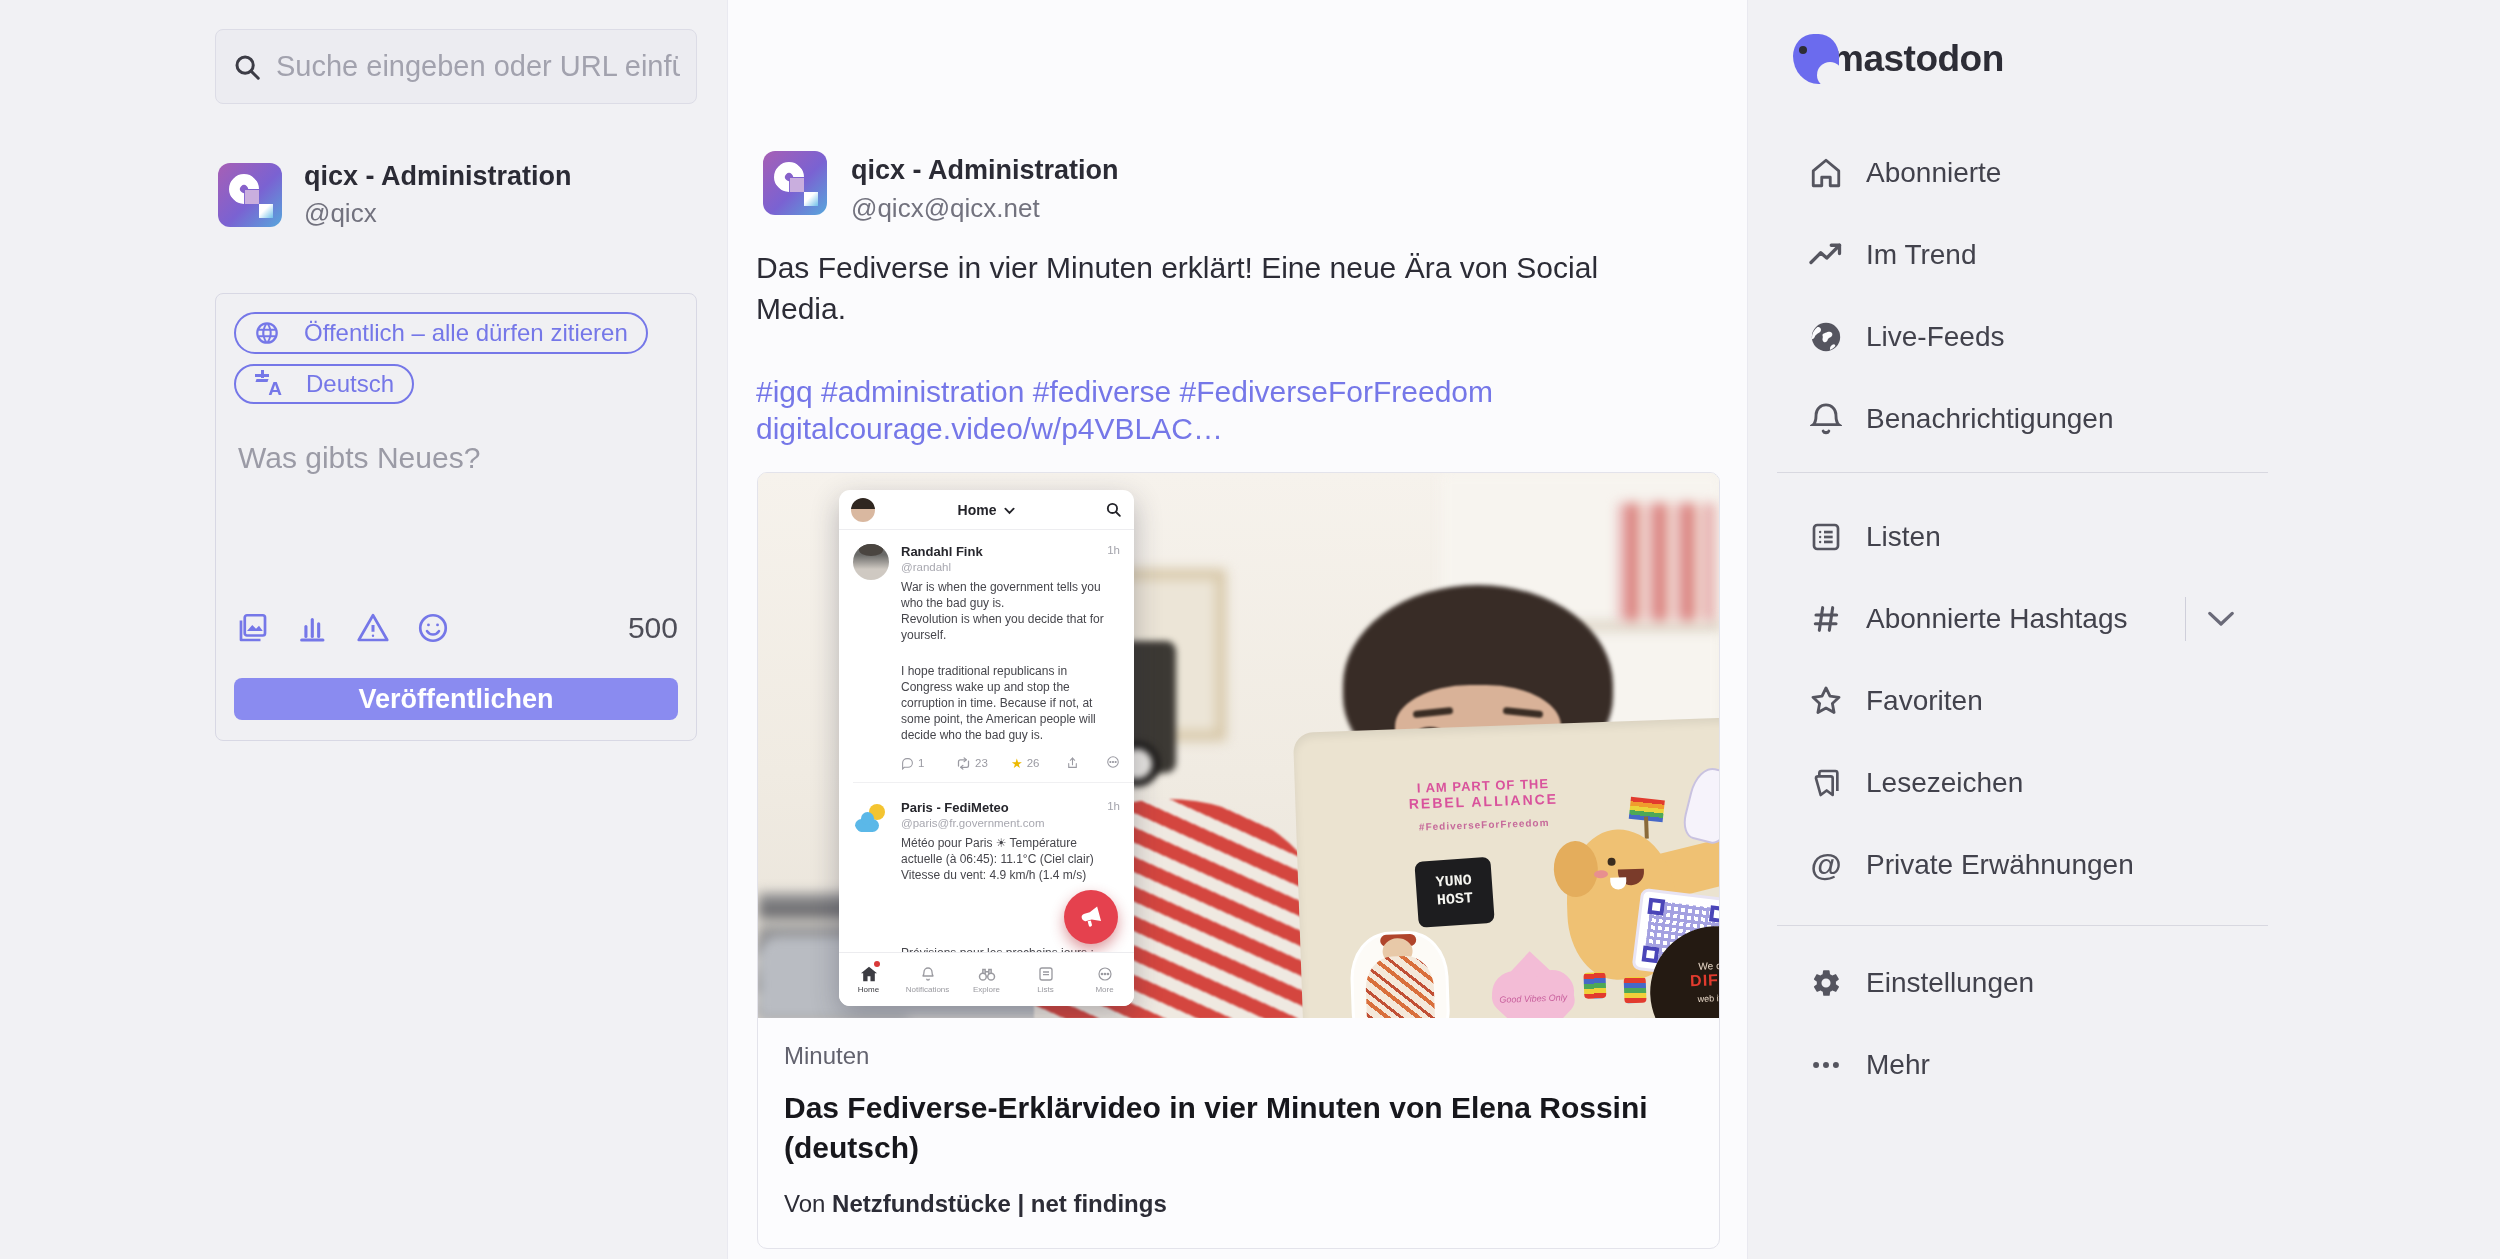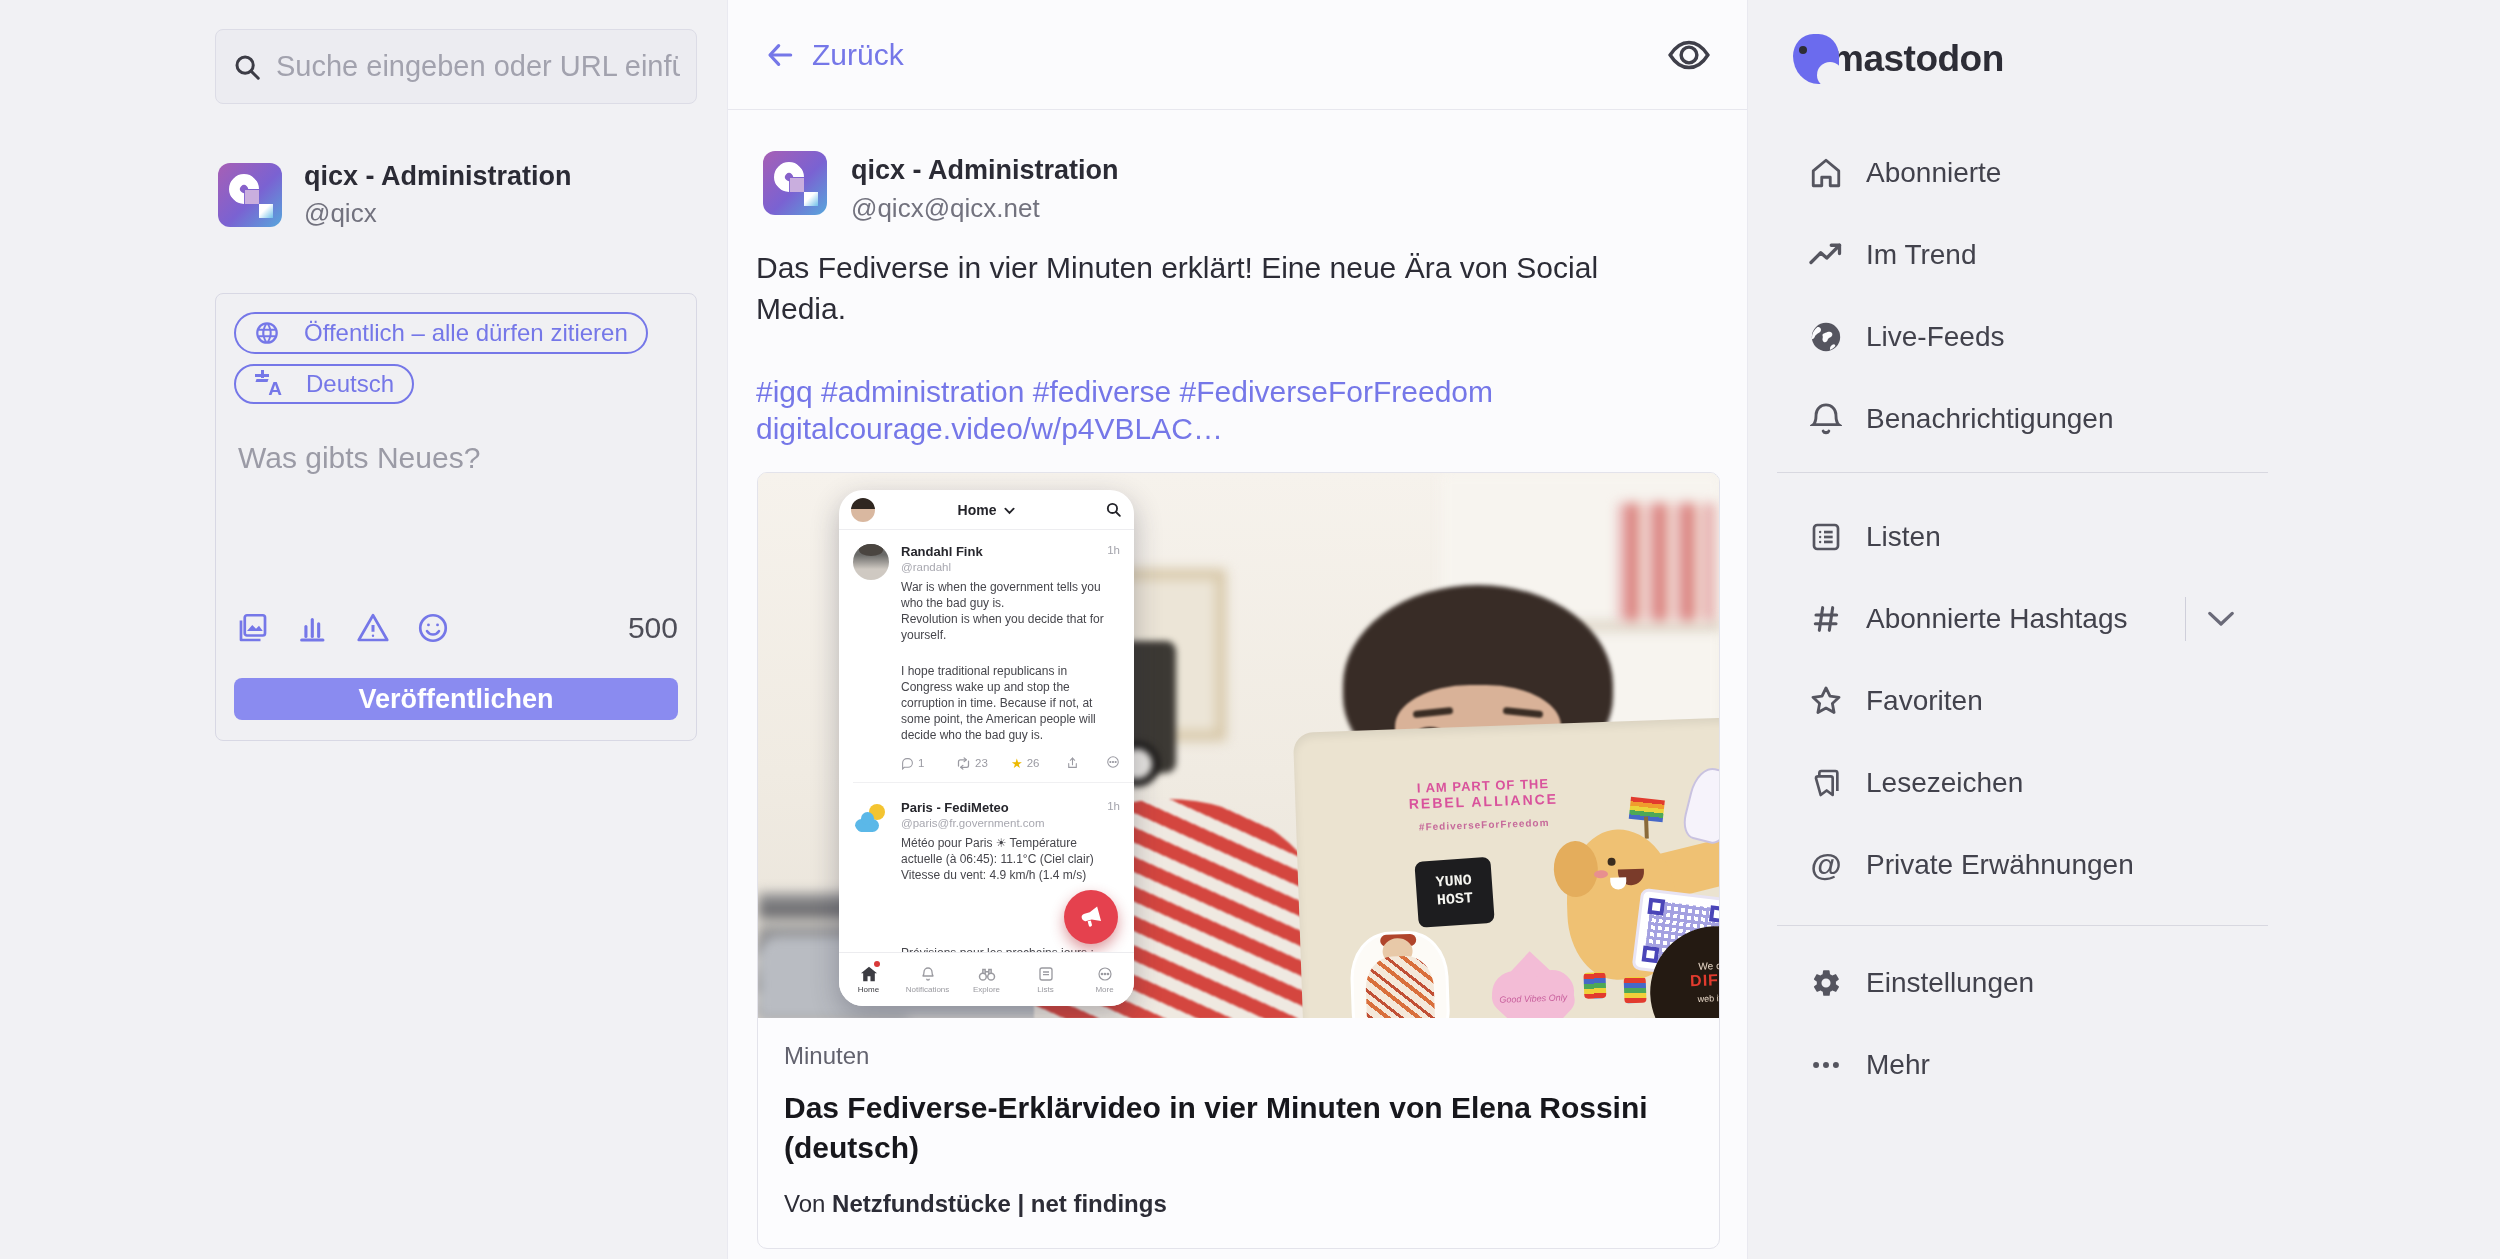--- a/index.html
+++ b/index.html
@@ -164,21 +164,21 @@
   .qr-a { left:6px; top:6px; } .qr-b { right:6px; top:6px; } .qr-c { left:6px; bottom:6px; }
   .stk-glove { left:392px; top:50px; width:46px; height:74px; background:#f6f3fb; border:2px solid #c9c2e0;
     border-radius:40% 40% 30% 30%; transform:rotate(16deg); }
   .stk-dark { left:348px; top:208px; width:132px; height:132px; background:#241a12; border-radius:50%;
     color:#e8d8c8; text-align:center; padding-top:34px; }
   .stk-dark .w1 { font-size:10px; }
   .stk-dark .w2 { font-size:16px; font-weight:bold; color:#e23b2e; letter-spacing:1px; }
   .stk-dark .w3 { font-size:9px; margin-top:4px; }
 
   
-  .phone { left:81px; top:17px; width:295px; height:516px; background:#ffffff; border-radius:24px;
+  .phone { left:81px; top:17px; width:295px; height:516px; background:#ffffff; border-radius:11px;
     box-shadow:0 10px 28px rgba(40,40,60,.30); overflow:hidden; }
   .ph-header { position:absolute; left:0; top:0; width:100%; height:40px; border-bottom:1px solid #ededf0;
     display:flex; align-items:center; padding:0 12px; }
   .ph-avatar-sm { width:24px; height:24px; border-radius:50%; background:linear-gradient(180deg,#2f2620 45%,#d9b8a0 45%); }
   .ph-title { position:absolute; left:0; right:0; text-align:center; font-size:14px; font-weight:bold; color:#232329; }
   .ph-title svg { vertical-align:middle; margin-left:4px; }
   .ph-search { margin-left:auto; z-index:2; }
   .ph-post { position:absolute; left:0; width:100%; padding:10px 14px 0 14px; }
   .ph-p1 { top:44px; } .ph-p2 { top:300px; }
   .ph-row { display:flex; }
@@ -305,35 +305,20 @@
         </span>
         <span class="char-count">500</span>
       </div>
 
       <button class="publish-btn">Veröffentlichen</button>
     </div>
   </div>
 
   <div class="abs col-middle">
 
-    <div class="detail-header">
-      <span class="back-link">
-        <svg width="32" height="32" viewBox="0 0 24 24" fill="none" stroke="#7577e8" stroke-width="2.4" stroke-linecap="round" stroke-linejoin="round">
-          <line x1="20" y1="12" x2="5" y2="12"></line>
-            <polyline points="11 5 4.5 12 11 19"></polyline>
-        </svg>
-        <span>Zurück</span>
-      </span>
-      <span class="eye-btn">
-        <svg width="44" height="34" viewBox="0 0 28 20" fill="none" stroke="#3f3f4a" stroke-width="2.2">
-          <path d="M2 10c3.4-5.4 8-8 12-8s8.6 2.6 12 8c-3.4 5.4-8 8-12 8S5.4 15.4 2 10z"></path>
-          <circle cx="14" cy="10" r="5"></circle>
-        </svg>
-      </span>
-    </div>
 
     <div class="abs status-avatar">
       <div class="avatar-qicx">
         <div class="ring"></div>
           <div class="px1"></div>
           <div class="px3"></div>
       </div>
     </div>
     <div class="abs status-names">
       <span class="display-name">qicx - Administration</span>

